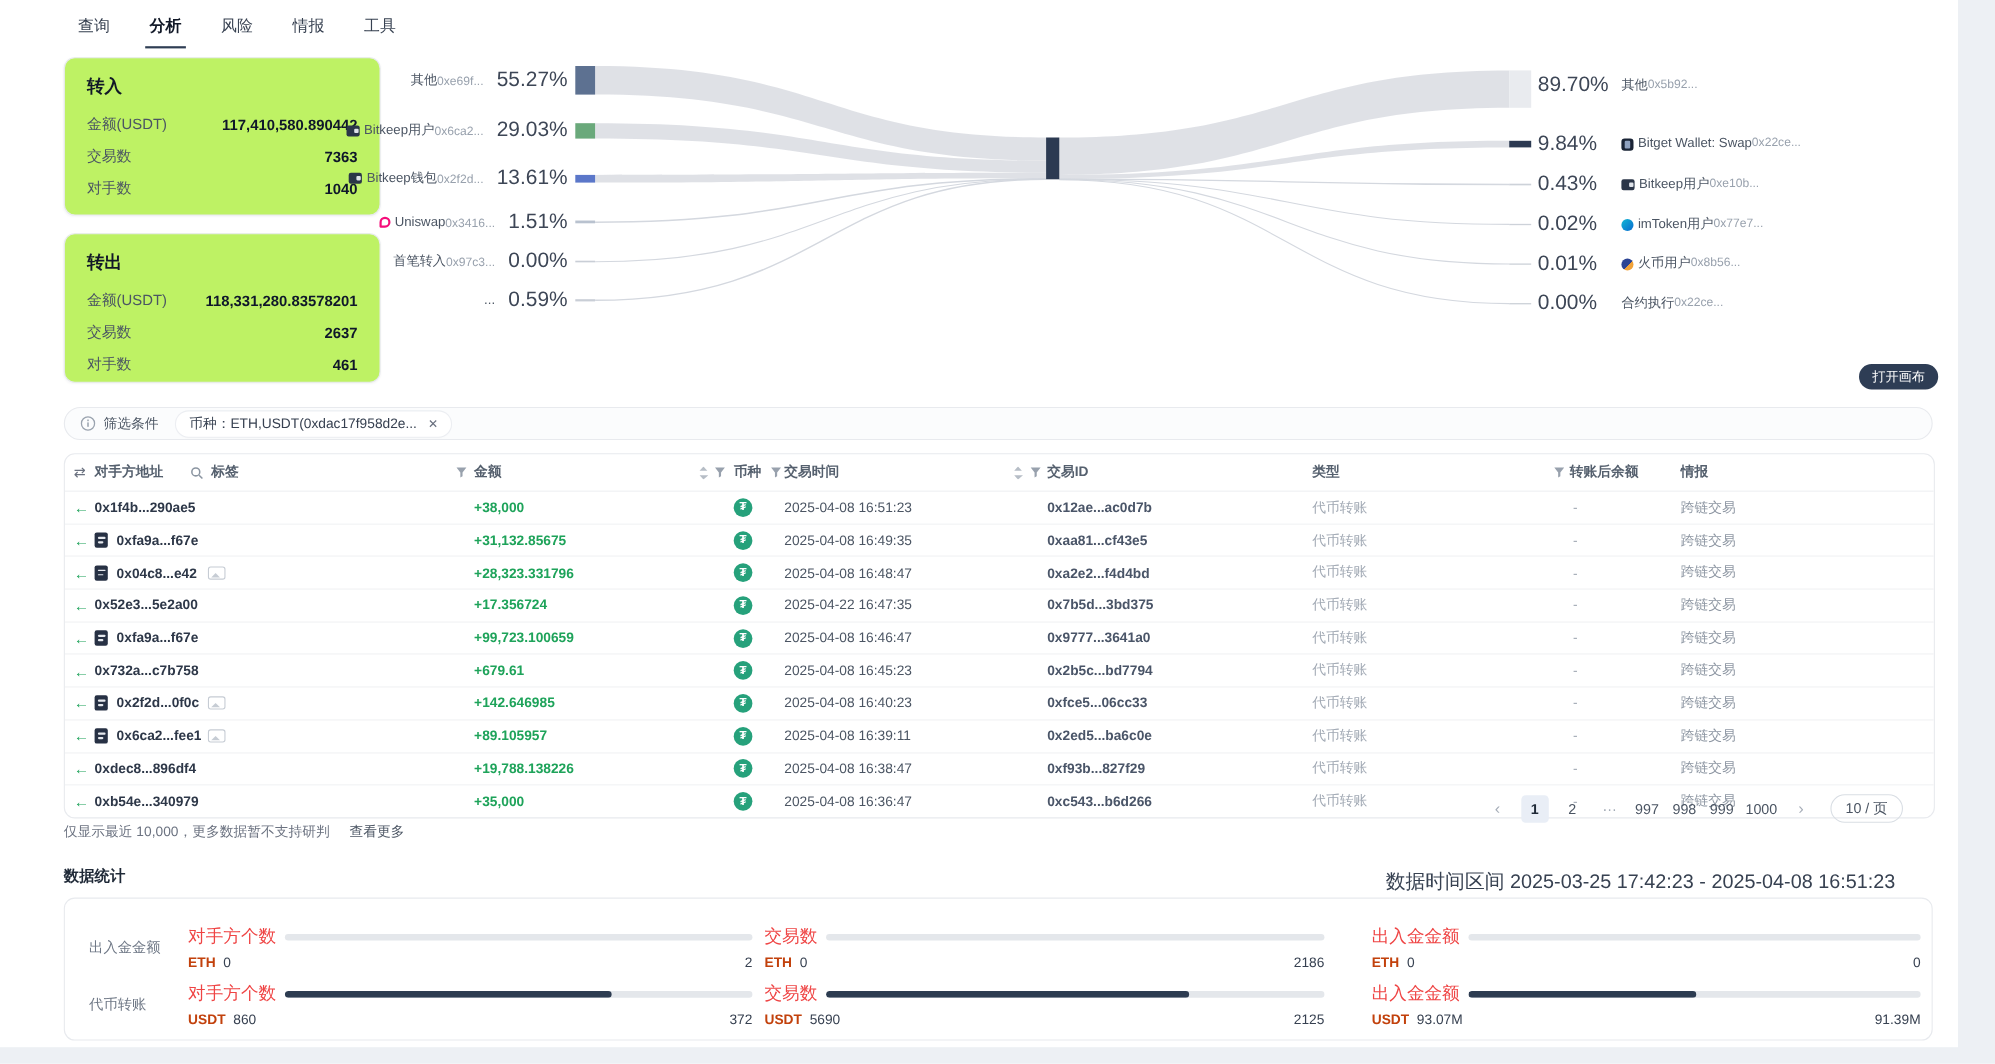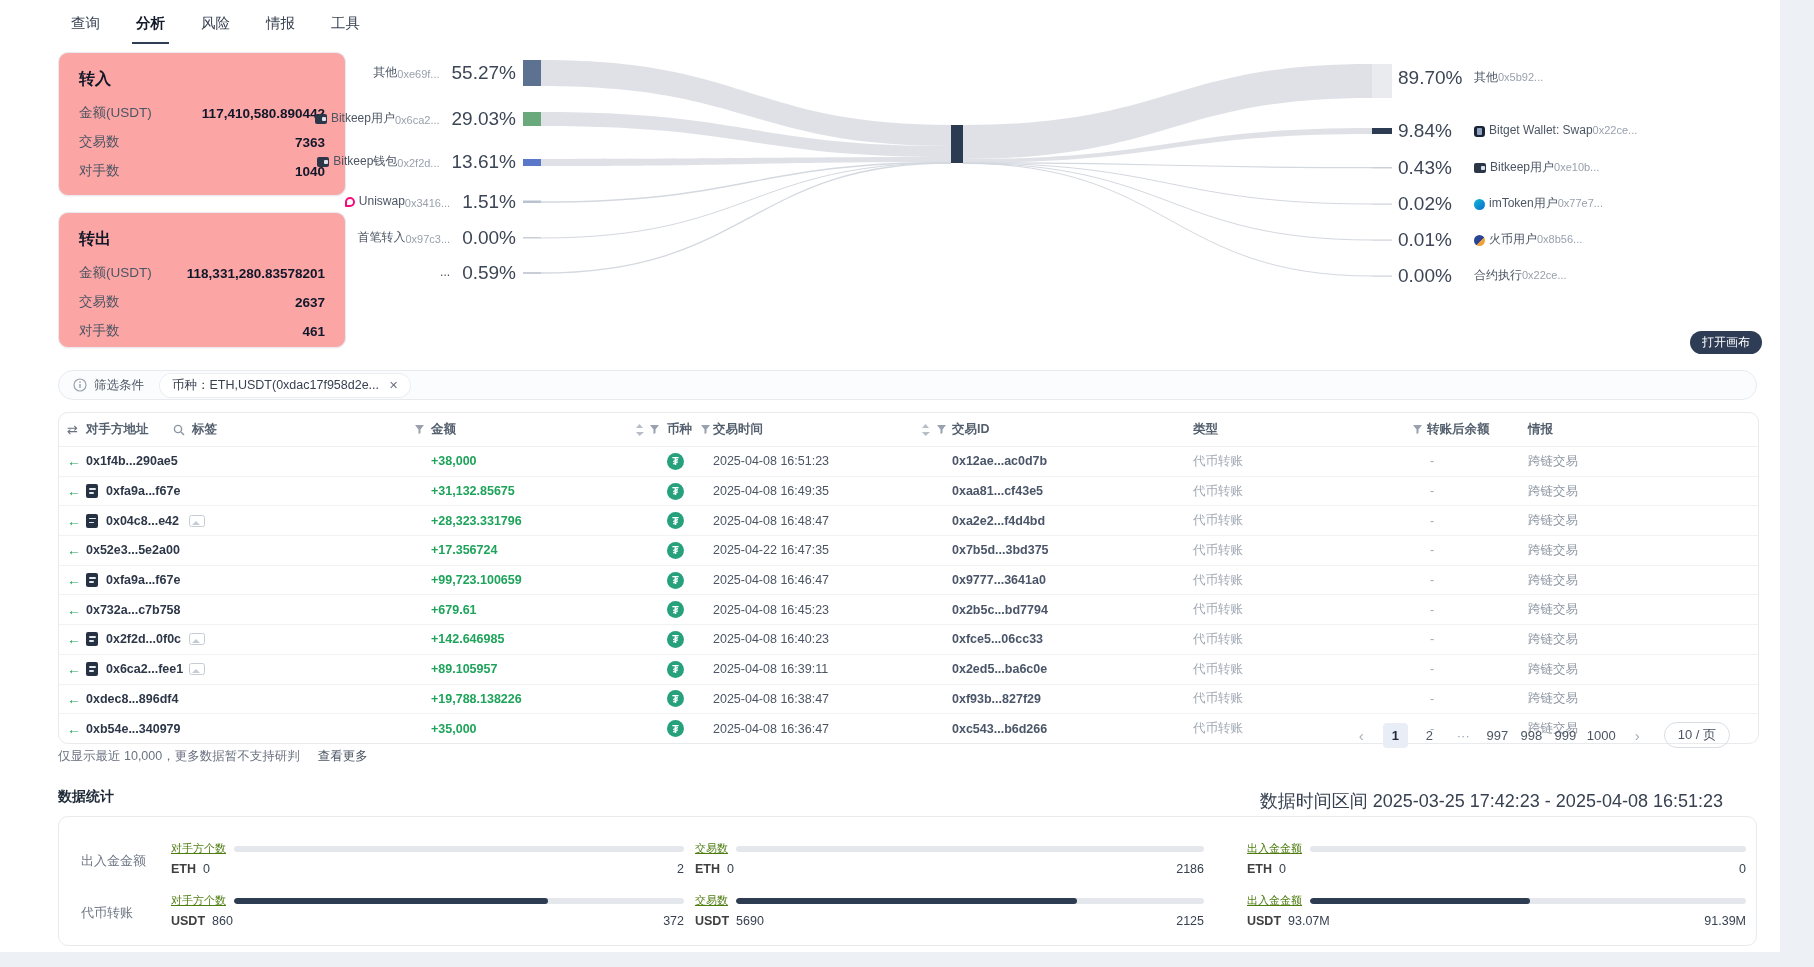--- a/index.html
+++ b/index.html
@@ -10,21 +10,21 @@
     -webkit-font-smoothing:antialiased;
   }
   .page{position:absolute;left:0;top:0;width:1780px;height:952px;background:#ffffff;}
 
   
   .tabs{position:absolute;left:67px;top:8px;display:flex;gap:28px;font-size:14.5px;color:#374151;}
   .tab{padding:6px 4px 9px;cursor:pointer;border-bottom:2.5px solid transparent;}
   .tab.active{color:#111827;font-weight:700;border-bottom-color:#2f3e54;}
 
   
-  .card{position:absolute;left:58px;width:288px;background:#fca5a5;border:1px solid #e8eaee;
+  .card{position:absolute;left:58px;width:288px;background:#bef264;border:1px solid #e8eaee;
         border-radius:10px;box-shadow:0 1px 2px rgba(20,30,50,.04);padding:16px 20px;box-sizing:border-box;}
   .card.in{top:52px;height:144px;}
   .card.out{top:212px;height:136px;}
   .card h3{margin:0 0 14px;font-size:16px;color:#111827;}
   .crow{display:flex;justify-content:space-between;align-items:center;margin-top:11px;font-size:13.5px;}
   .crow .lab{color:#4b5563;}
   .crow .val{color:#0f172a;font-weight:700;}
 
   
   .sankey-svg{position:absolute;left:0;top:0;pointer-events:none;}
@@ -126,26 +126,26 @@
       border-radius:10px;background:#fff;box-sizing:border-box;}
   .stat-row{position:absolute;left:0;right:0;height:40px;}
   .stat-row0{top:24px;}
   .stat-row1{top:76px;}
   .stat-row-label{position:absolute;left:22px;top:11px;font-size:13px;color:#6f7886;}
   .sg{position:absolute;top:0;}
   .sg0{left:112px;width:513px;}
   .sg1{left:636px;width:509px;}
   .sg2{left:1188px;width:499px;}
   .sg-top{display:flex;align-items:center;gap:8px;}
-  .sg-name{font-size:11px;color:#4d7c0f;white-space:nowrap;text-decoration:underline;}
+  .sg-name{font-size:16px;color:#ef4444;white-space:nowrap;}
   .sg-bar{flex:1;height:6px;border-radius:3px;background:#e4e7eb;overflow:hidden;}
   .sg-fill{height:100%;border-radius:3px;background:#2d3c51;}
   .sg-bottom{display:flex;justify-content:space-between;margin-top:6px;font-size:12.5px;color:#374151;}
   .sg-left{display:flex;gap:7px;}
-  .sg-coin{font-weight:700;color:#404040;}
+  .sg-coin{font-weight:700;color:#c2410c;}
 </style>
 </head>
 <body>
 
 <div class="page">
 
   <nav class="tabs" id="tabs">
       <div class="tab">查询</div>
       <div class="tab active">分析</div>
       <div class="tab">风险</div>

